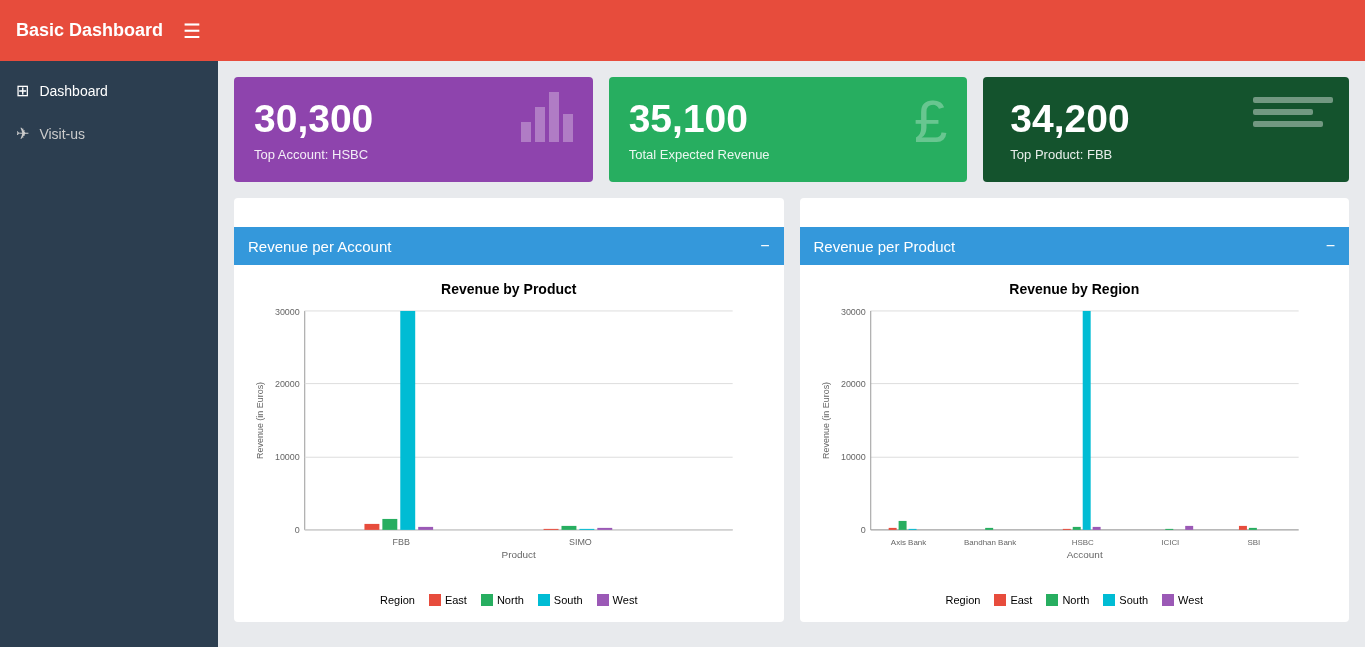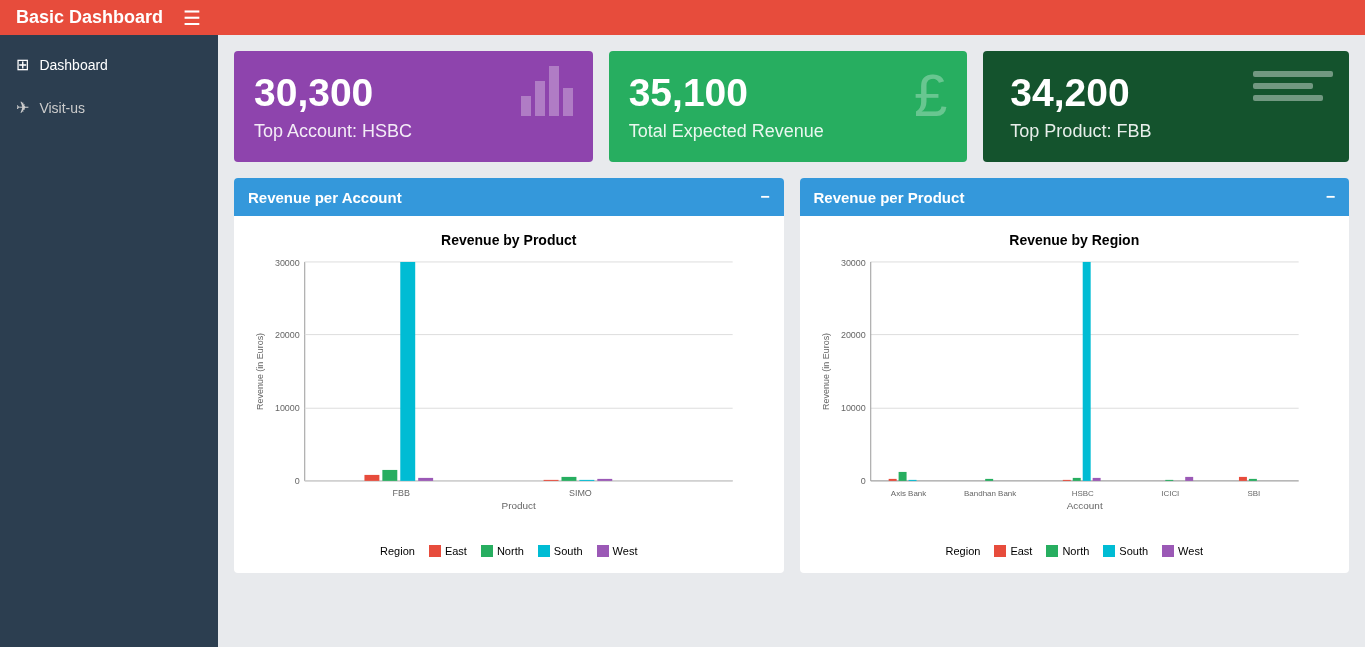--- a/index.html
+++ b/index.html
@@ -2,21 +2,21 @@
 <html><head>
   <meta charset="utf-8">
   <style>
     * { box-sizing: border-box; margin: 0; padding: 0; }
     body { font-family: 'Segoe UI', Arial, sans-serif; background: #ecf0f1; display: flex; flex-direction: column; height: 647px; overflow: hidden; }
 
     
     .header {
       background: #e74c3c;
       color: white;
-      height: 35px;
+      height: 61px;
       display: flex;
       align-items: center;
       padding: 0 16px;
       gap: 20px;
       flex-shrink: 0;
     }
     .header-title { font-size: 18px; font-weight: 600; }
     .hamburger-icon { font-size: 20px; cursor: pointer; }
 
     
@@ -65,21 +65,21 @@
       justify-content: space-between;
       align-items: center;
       min-height: 90px;
       position: relative;
       overflow: hidden;
     }
     .kpi-card.purple { background: #8e44ad; }
     .kpi-card.green { background: #27ae60; }
     .kpi-card.orange { background: #14532d; padding-left: 27px; }
     .kpi-card-text .kpi-value { font-size: 39px; font-weight: 700; }
-    .kpi-card-text .kpi-label { font-size: 18px; margin-top: 6px; opacity: 0.9; }
+    .kpi-card-text .kpi-label { font-size: 13px; margin-top: 6px; opacity: 0.9; }
     .kpi-icon { font-size: 60px; opacity: 0.3; position: absolute; right: 20px; top: 10px; }
     .kpi-icon-bars { display: flex; align-items: flex-end; gap: 4px; opacity: 0.3; position: absolute; right: 20px; top: 15px; }
     .kpi-icon-bars span { background: white; display: block; width: 10px; }
     .kpi-lines { display: flex; flex-direction: column; gap: 6px; opacity: 0.4; position: absolute; right: 16px; top: 20px; }
     .kpi-lines span { background: white; height: 6px; border-radius: 2px; }
 
     
     .charts-row { display: flex; gap: 16px; }
     .chart-panel {
       flex: 1;
@@ -88,21 +88,22 @@
       overflow: hidden;
     }
     .chart-panel-header {
       background: #3498db;
       color: white;
       padding: 10px 14px;
       display: flex;
       justify-content: space-between;
       align-items: center;
       font-size: 15px;
-      font-weight: 700;
+      font-weight: 400;
+      margin-top: 29px;
     }
     .chart-panel-header .minimize-btn { cursor: pointer; font-size: 16px; }
     .chart-panel-body { padding: 16px; }
 
     
     .chart-title { text-align: center; font-size: 14px; font-weight: bold; margin-bottom: 4px; }
     svg text { font-family: Arial, sans-serif; }
 
     
     .legend {

